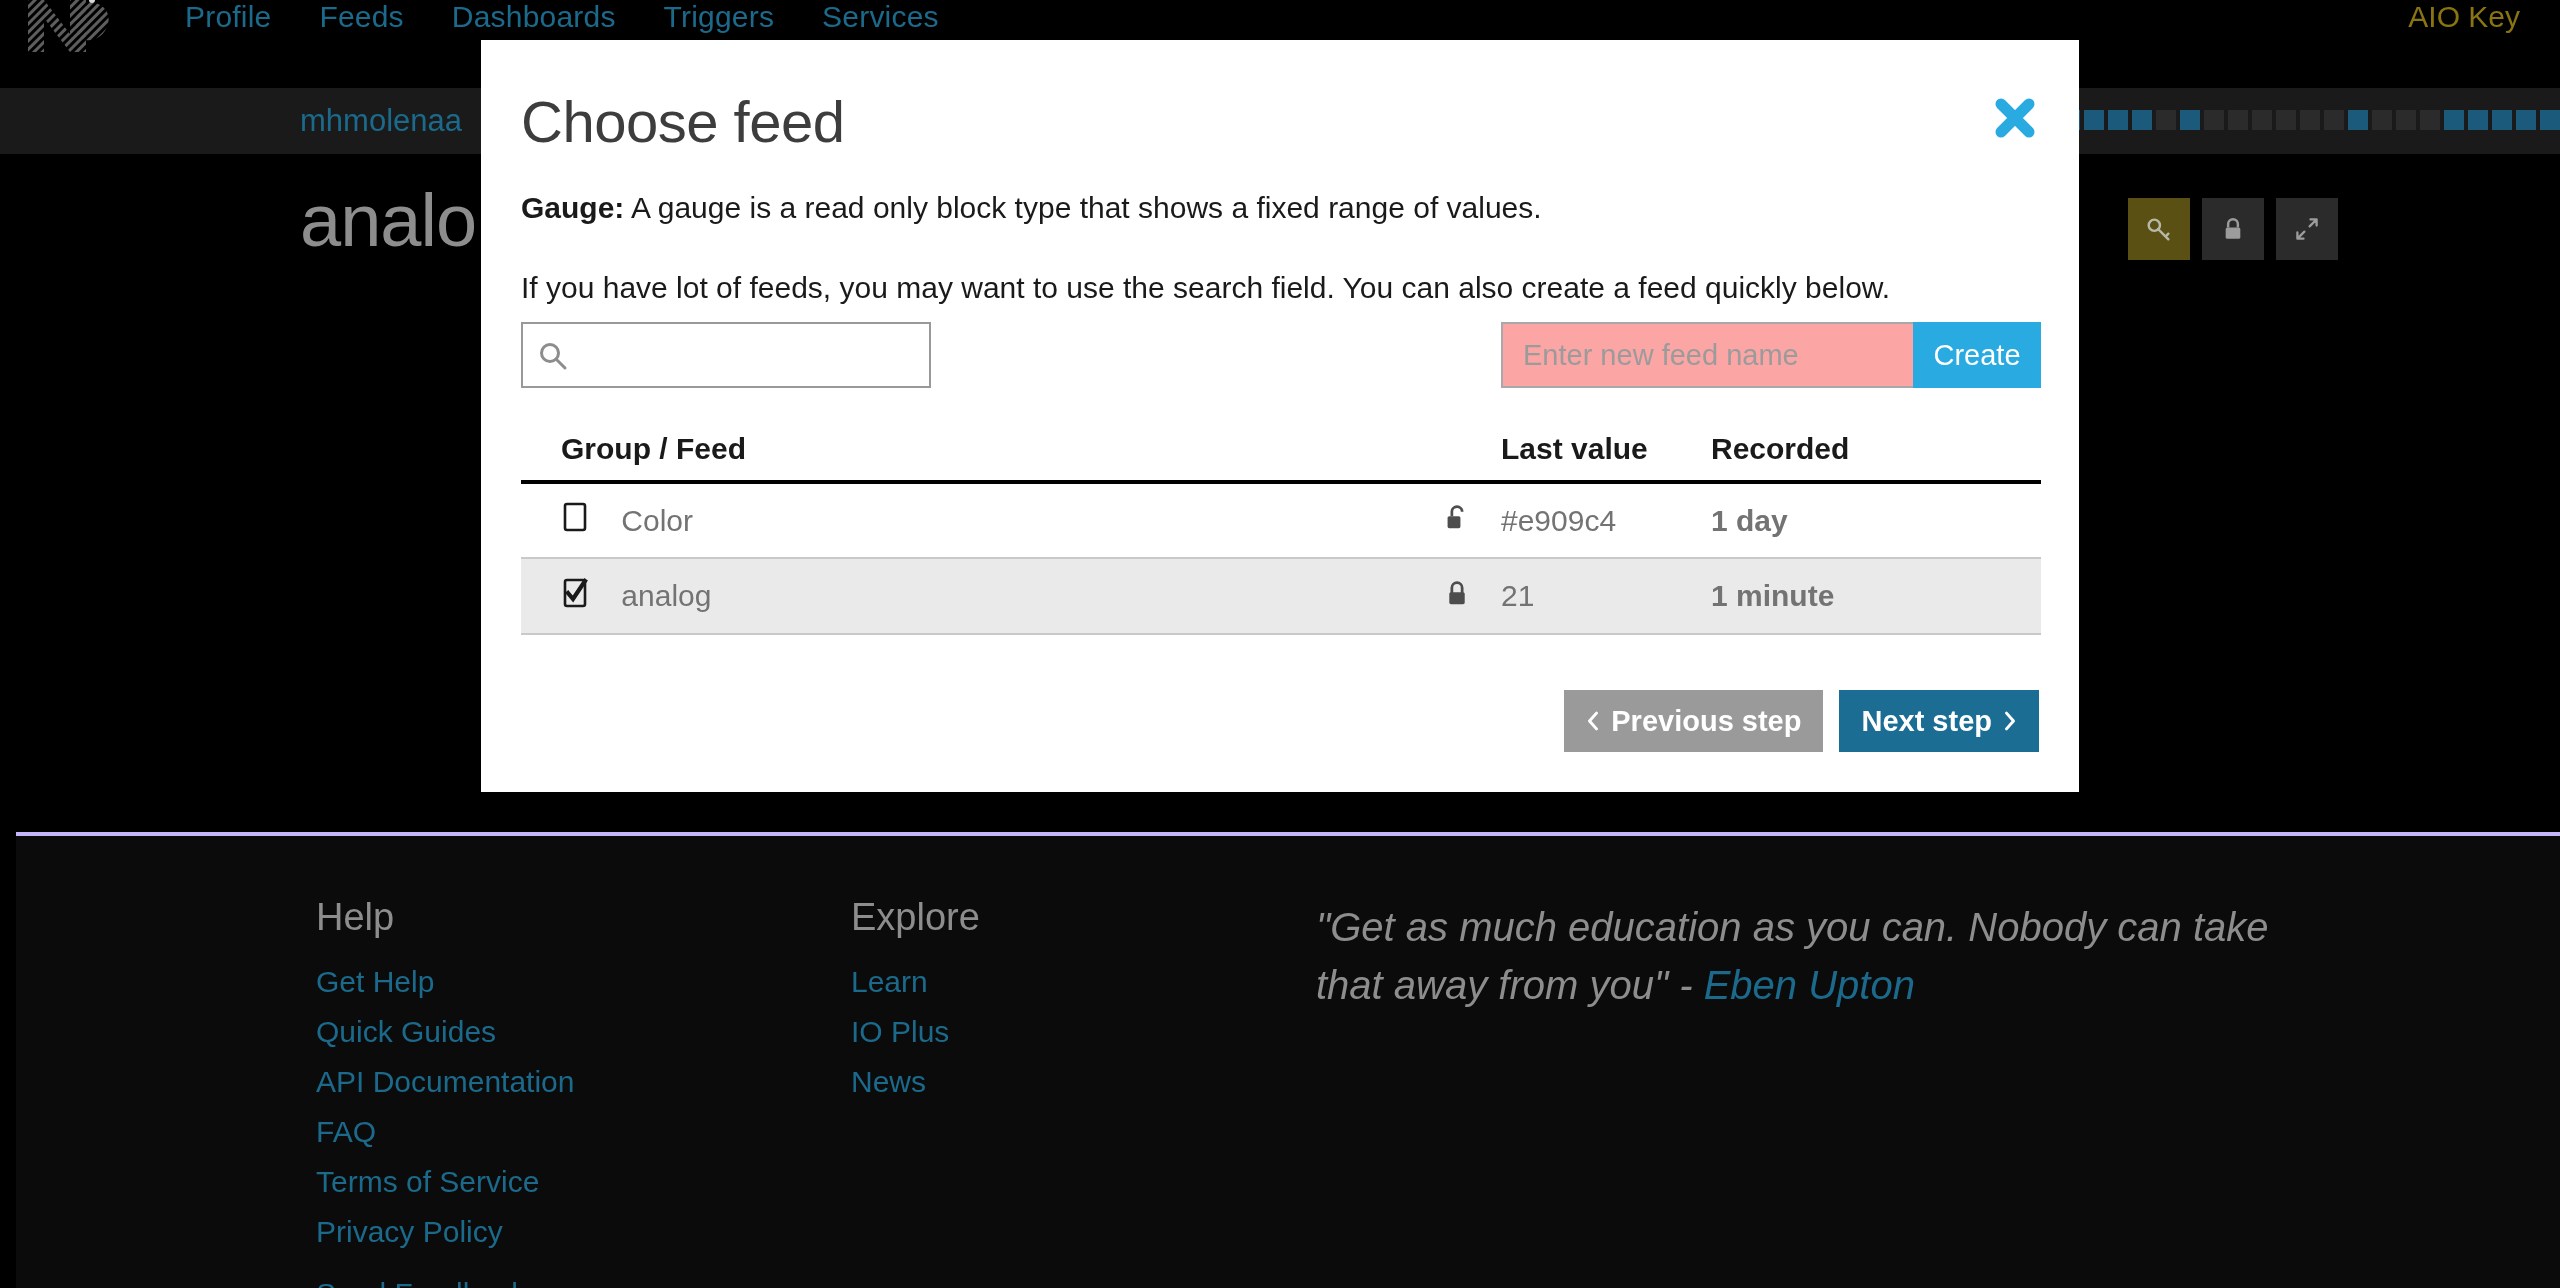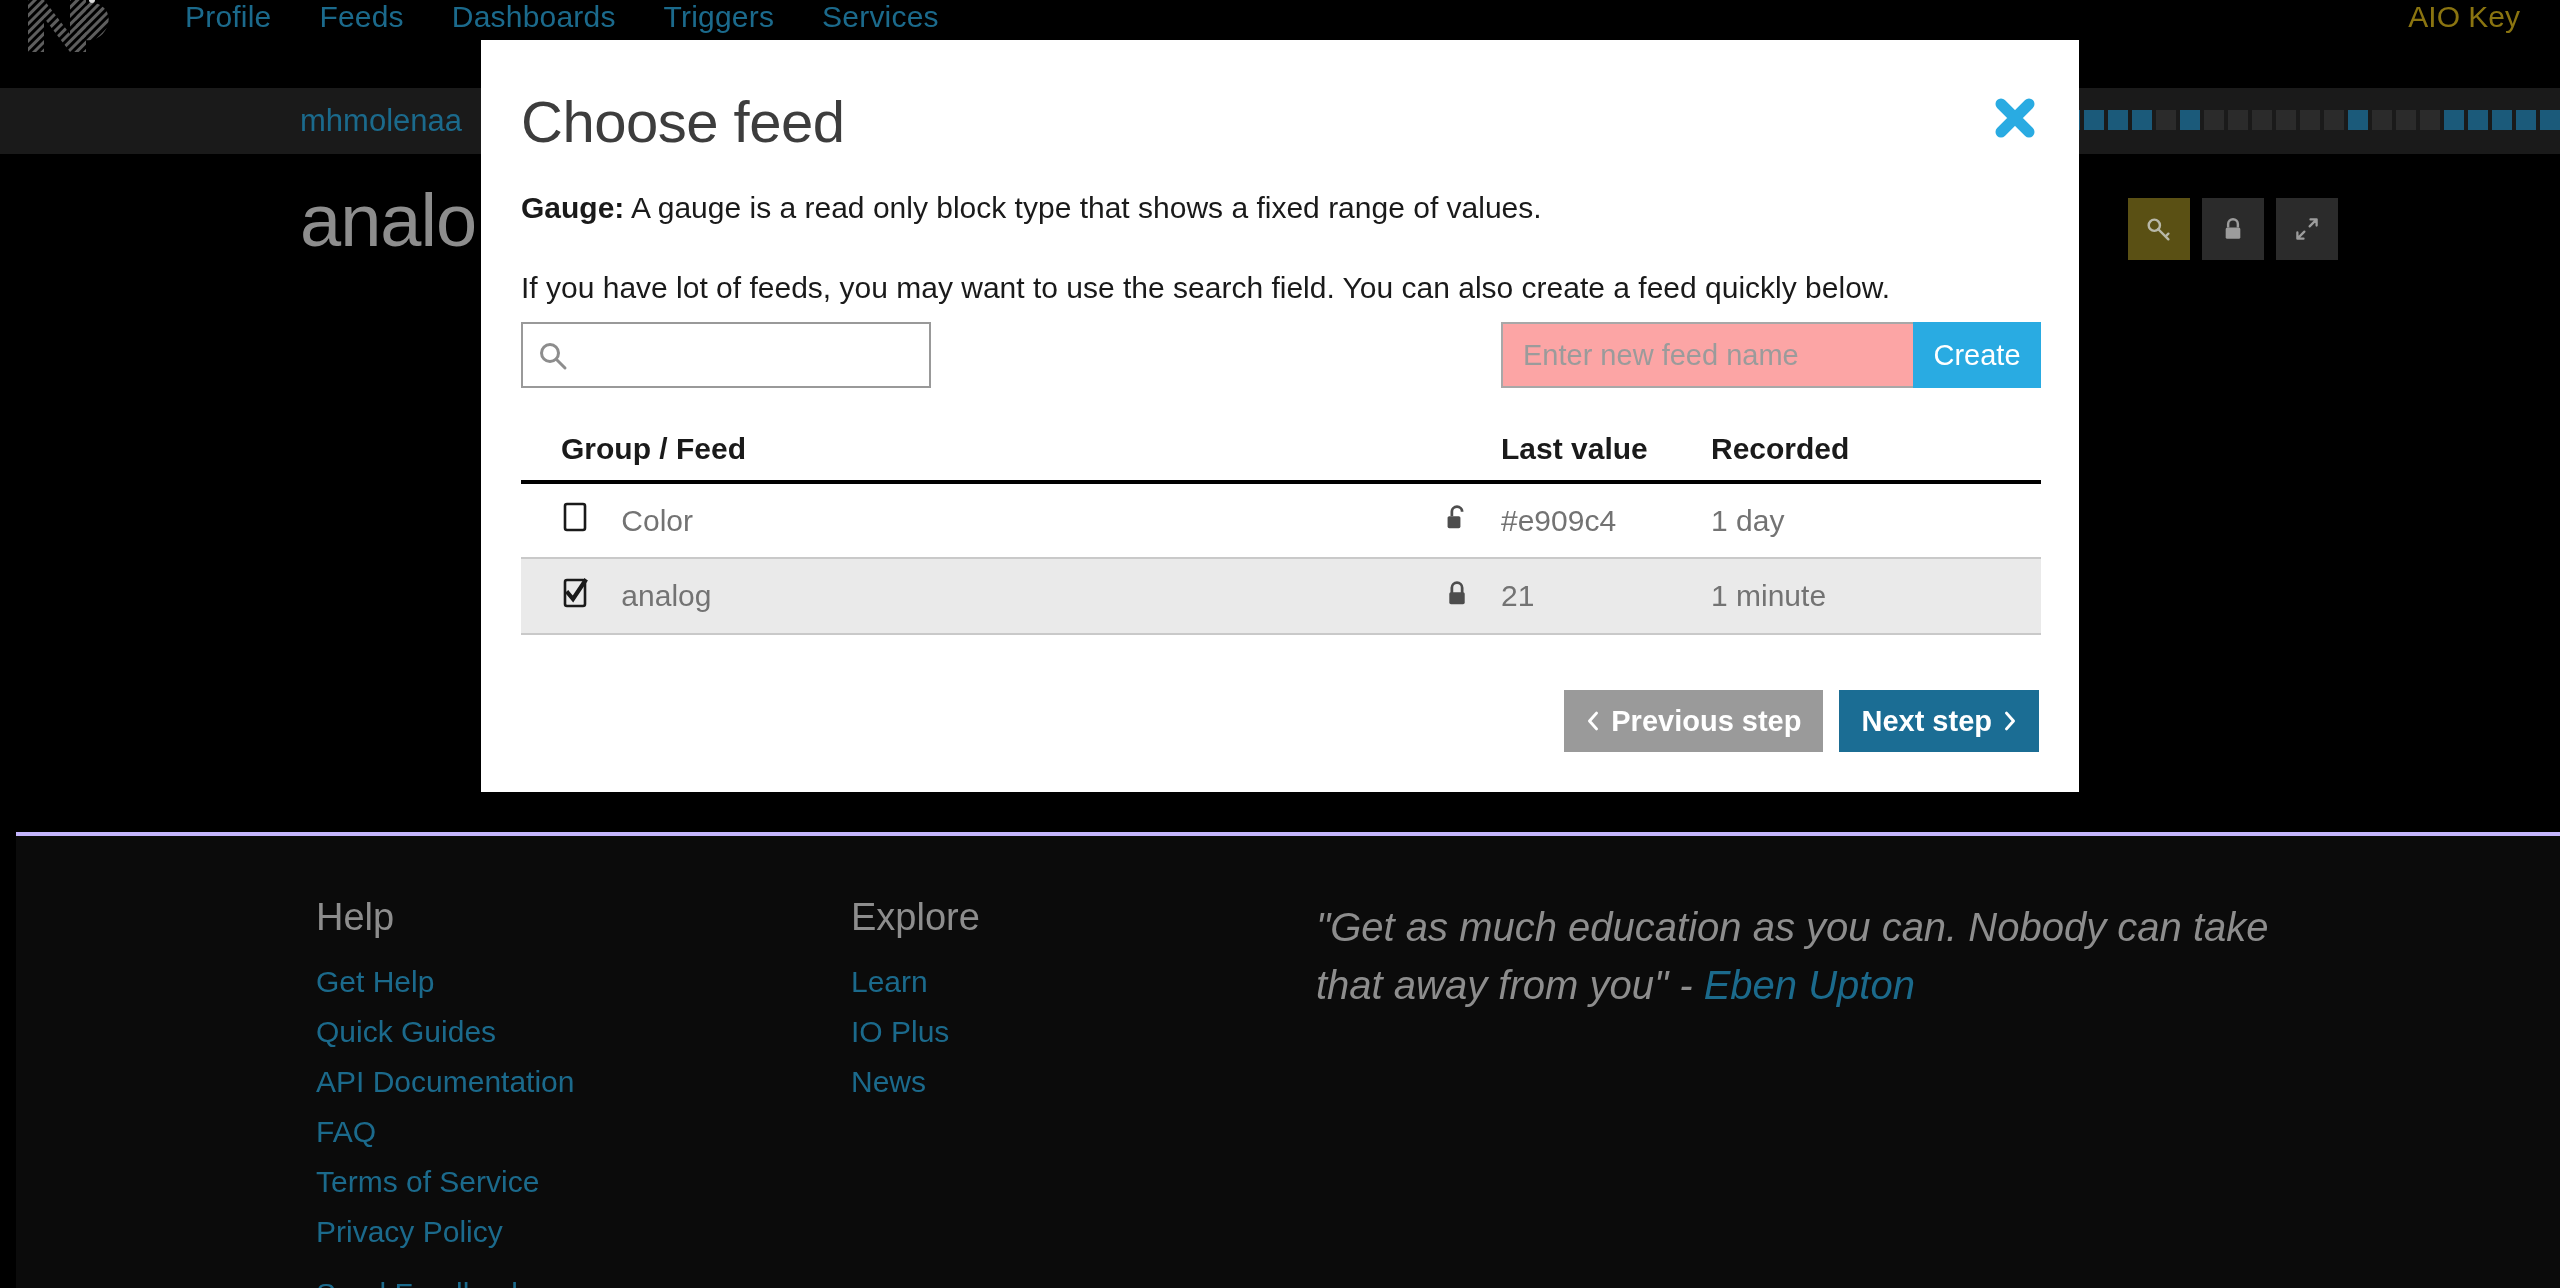--- a/index.html
+++ b/index.html
@@ -269,21 +269,21 @@
     white-space: nowrap;
   }
   .cb {
     display: inline-block;
     vertical-align: middle;
     margin-right: 22px;
   }
   .feed-label { vertical-align: middle; }
   .cell-lock { width: 56px; padding-right: 0; }
   .cell-value { white-space: nowrap; }
-  .cell-recorded { white-space: nowrap; }
+  .cell-recorded { white-space: nowrap; font-weight: bold; }
 
   
   .modal-actions {
     position: absolute;
     right: 40px;
     bottom: 40px;
     display: flex;
     gap: 16px;
   }
   .btn-prev, .btn-next {

